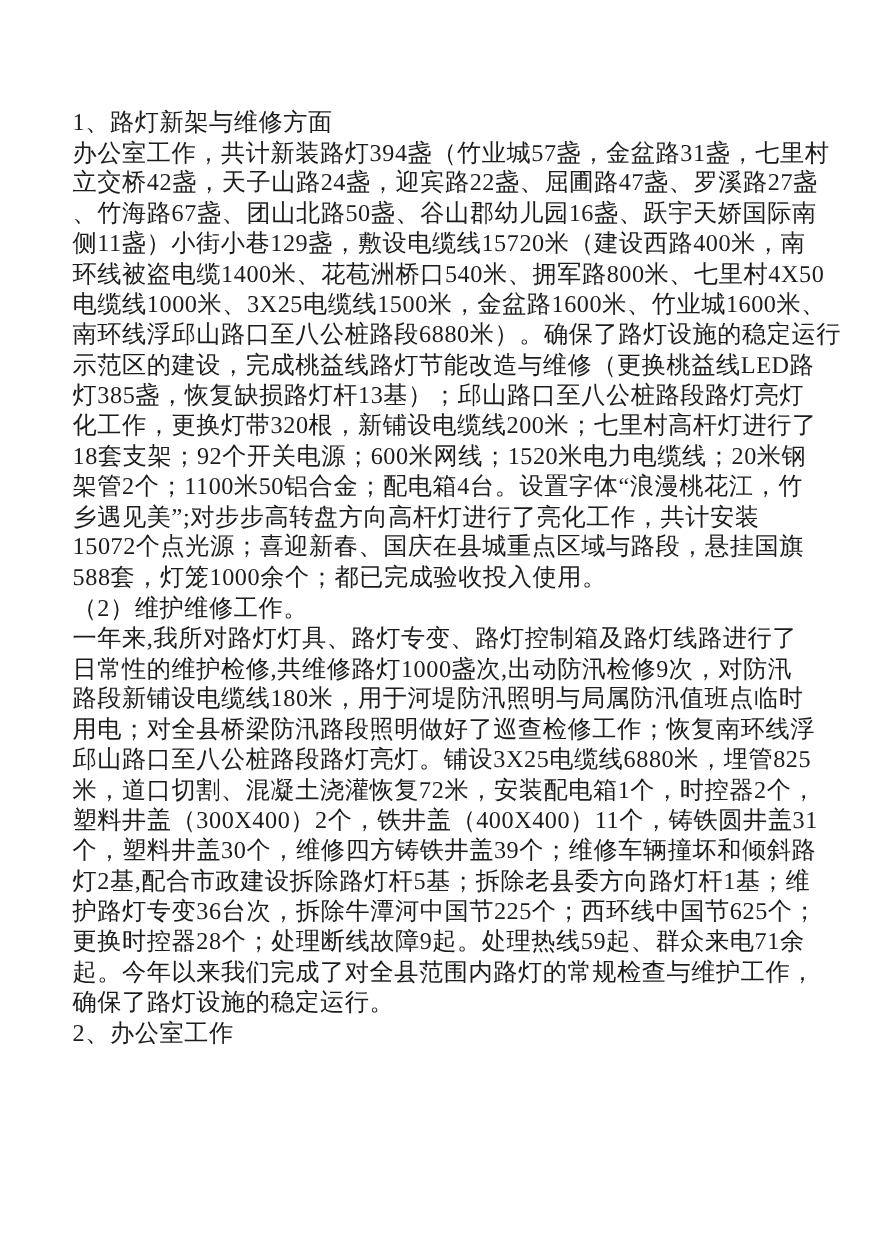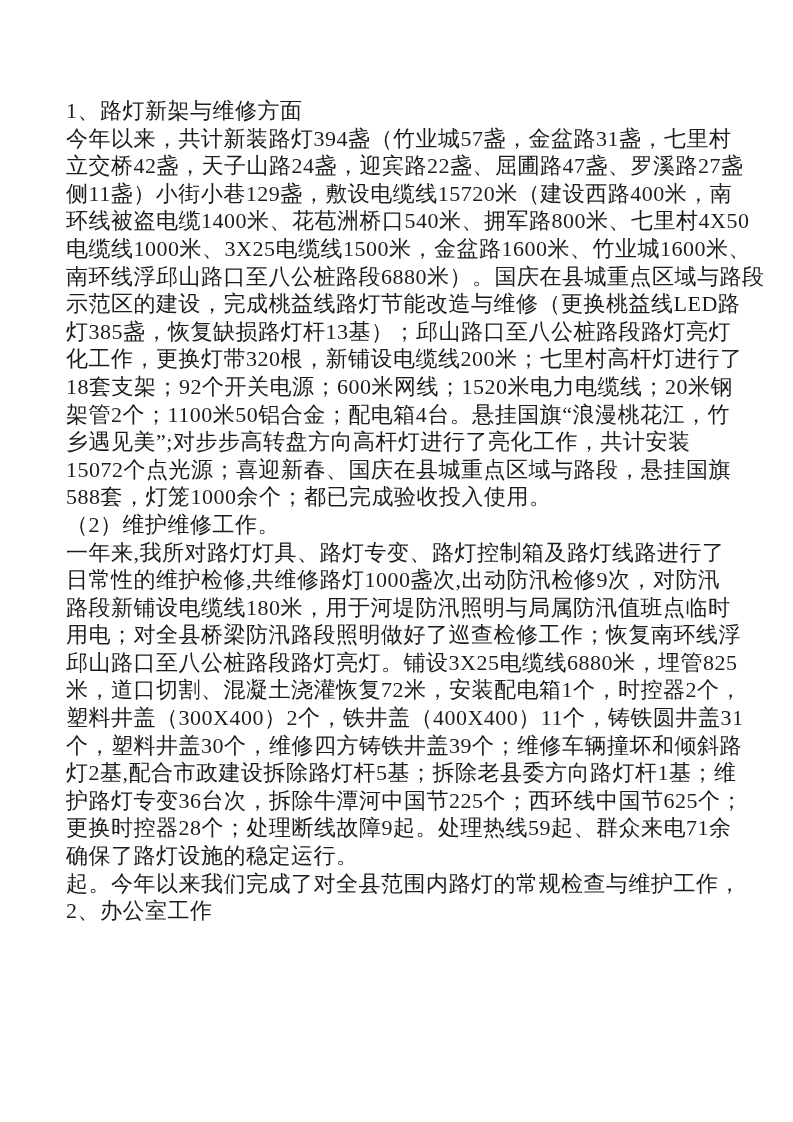--- a/index.html
+++ b/index.html
@@ -32,43 +32,44 @@
     height: 27.6px;
     overflow: visible;
   }
 </style>
 </head>
 <body>
 
 <div class="page">
   <div class="text-block">
     <div class="line">1、路灯新架与维修方面</div>
-    <div class="line">今年以来，共计新装路灯394盏（竹业城57盏，金盆路31盏，七里村</div>
+    <div class="line">办公室工作，共计新装路灯394盏（竹业城57盏，金盆路31盏，七里村</div>
     <div class="line">立交桥42盏，天子山路24盏，迎宾路22盏、屈圃路47盏、罗溪路27盏</div>
+    <div class="line">、竹海路67盏、团山北路50盏、谷山郡幼儿园16盏、跃宇天娇国际南</div>
     <div class="line">侧11盏）小街小巷129盏，敷设电缆线15720米（建设西路400米，南</div>
     <div class="line">环线被盗电缆1400米、花苞洲桥口540米、拥军路800米、七里村4X50</div>
     <div class="line">电缆线1000米、3X25电缆线1500米，金盆路1600米、竹业城1600米、</div>
-    <div class="line">南环线浮邱山路口至八公桩路段6880米）。国庆在县城重点区域与路段</div>
+    <div class="line">南环线浮邱山路口至八公桩路段6880米）。确保了路灯设施的稳定运行</div>
     <div class="line">示范区的建设，完成桃益线路灯节能改造与维修（更换桃益线LED路</div>
     <div class="line">灯385盏，恢复缺损路灯杆13基）；邱山路口至八公桩路段路灯亮灯</div>
     <div class="line">化工作，更换灯带320根，新铺设电缆线200米；七里村高杆灯进行了</div>
     <div class="line">18套支架；92个开关电源；600米网线；1520米电力电缆线；20米钢</div>
-    <div class="line">架管2个；1100米50铝合金；配电箱4台。悬挂国旗“浪漫桃花江，竹</div>
+    <div class="line">架管2个；1100米50铝合金；配电箱4台。设置字体“浪漫桃花江，竹</div>
     <div class="line">乡遇见美”;对步步高转盘方向高杆灯进行了亮化工作，共计安装</div>
     <div class="line">15072个点光源；喜迎新春、国庆在县城重点区域与路段，悬挂国旗</div>
     <div class="line">588套，灯笼1000余个；都已完成验收投入使用。</div>
     <div class="line">（2）维护维修工作。</div>
     <div class="line">一年来,我所对路灯灯具、路灯专变、路灯控制箱及路灯线路进行了</div>
     <div class="line">日常性的维护检修,共维修路灯1000盏次,出动防汛检修9次，对防汛</div>
     <div class="line">路段新铺设电缆线180米，用于河堤防汛照明与局属防汛值班点临时</div>
     <div class="line">用电；对全县桥梁防汛路段照明做好了巡查检修工作；恢复南环线浮</div>
     <div class="line">邱山路口至八公桩路段路灯亮灯。铺设3X25电缆线6880米，埋管825</div>
     <div class="line">米，道口切割、混凝土浇灌恢复72米，安装配电箱1个，时控器2个，</div>
     <div class="line">塑料井盖（300X400）2个，铁井盖（400X400）11个，铸铁圆井盖31</div>
     <div class="line">个，塑料井盖30个，维修四方铸铁井盖39个；维修车辆撞坏和倾斜路</div>
     <div class="line">灯2基,配合市政建设拆除路灯杆5基；拆除老县委方向路灯杆1基；维</div>
     <div class="line">护路灯专变36台次，拆除牛潭河中国节225个；西环线中国节625个；</div>
     <div class="line">更换时控器28个；处理断线故障9起。处理热线59起、群众来电71余</div>
+    <div class="line">起。今年以来我们完成了对全县范围内路灯的常规检查与维护工作，</div>
     <div class="line">确保了路灯设施的稳定运行。</div>
-    <div class="line">起。今年以来我们完成了对全县范围内路灯的常规检查与维护工作，</div>
     <div class="line">2、办公室工作</div>
   </div>
 </div>
 
 </body></html>

